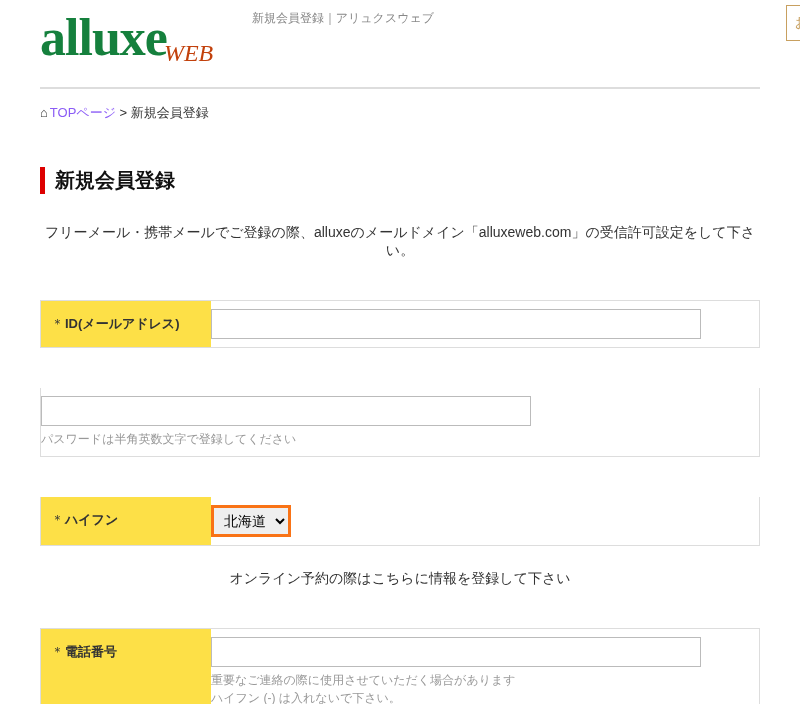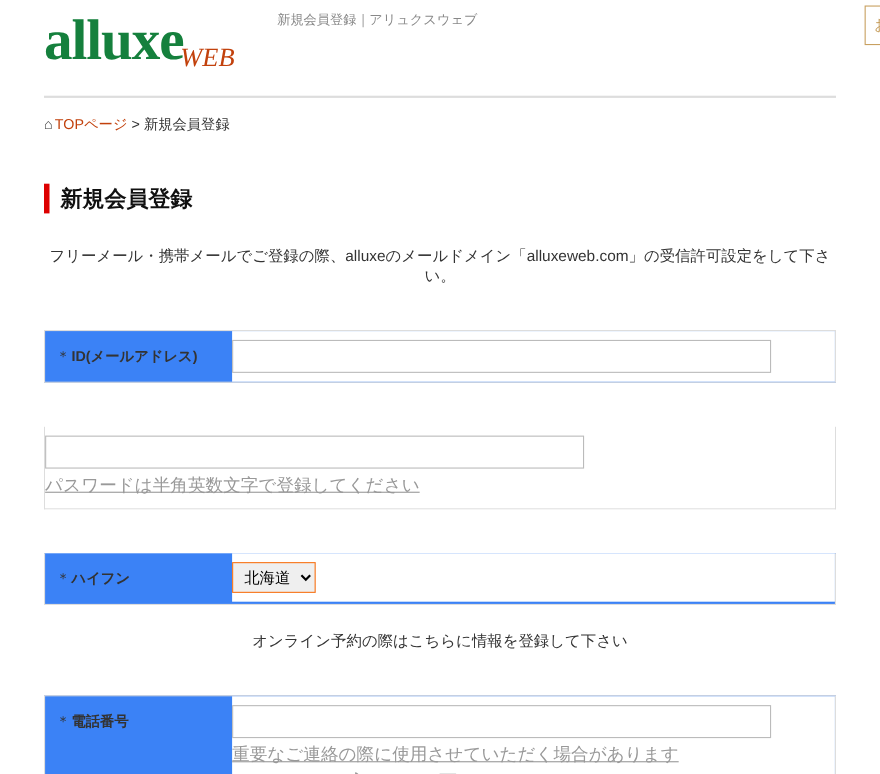--- a/index.html
+++ b/index.html
@@ -5,39 +5,39 @@
     * { box-sizing: border-box; margin: 0; padding: 0; }
     body { font-family: "Hiragino Kaku Gothic Pro", "Meiryo", sans-serif; background: #fff; color: #333; }
     .wrap { width: 800px; margin: 0 auto; position: relative; }
     .header { padding: 8px 0 20px 40px; position: relative; }
     .header-title { font-size: 12px; color: #888; position: absolute; left: 252px; top: 10px; }
     .logo { font-family: "Times New Roman", serif; font-size: 52px; font-weight: 700; letter-spacing: -1px; color: #15803d; }
     .logo-sub { font-family: "Brush Script MT", cursive; font-size: 24px; color: #c2410c; font-weight: 400; font-style: italic; position: relative; top: 6px; margin-left: -3px; }
     .btn-right { position: absolute; right: -12px; top: 5px; border: 1px solid #c8a060; color: #c8a060; padding: 8px 2px 8px 8px; font-size: 14px; }
     .divider { border-top: 2px solid #ddd; margin: 0 40px; }
     .breadcrumb { padding: 15px 40px; font-size: 13px; }
-    .breadcrumb a { color: #c2410c; text-decoration: none; }
+    .breadcrumb a { color: #8b5cf6; text-decoration: none; }
     .breadcrumb .home-icon { margin-right: 2px; }
     .page-title-wrap { padding: 30px 40px 10px; }
     .page-title { border-left: 5px solid #d00; padding-left: 10px; font-size: 20px; font-weight: 700; color: #111; }
     .content { padding: 20px 40px; }
     .instruct { font-size: 14px; margin-bottom: 12px; text-align: center; }
-    .form-row { display: flex; align-items: flex-start; border: 1px solid #ddd; border-top: none; background: #3b82f6; margin-top: 40px; }
+    .form-row { display: flex; align-items: flex-start; border: 1px solid #ddd; border-top: none; background: #fde047; margin-top: 40px; }
     .form-row:first-child { border-top: 1px solid #ddd; }
     .form-row + .form-row { }
     .form-section .form-row:first-of-type { border-top: 1px solid #ddd; }
     .form-label { width: 170px; padding: 14px 10px; font-size: 13px; font-weight: 700; }
     .form-label::before { content: "＊"; font-weight: 400; margin-right: 1px; }
     .form-input { flex: 1; background: #fff; padding: 8px 10px 8px 0; }
     .form-input input[type="text"],
     .form-input input[type="password"] {
       width: 490px; border: 1px solid #bbb; padding: 6px 8px; font-size: 14px;
     }
-    .form-input select { border: 1px solid #f97316; padding: 4px 6px; font-size: 14px; }
-    .hint { font-size: 16px; color: #999; margin-top: 4px; line-height: 1.5; text-decoration: underline; }
+    .form-input select { border: 3px solid #f97316; padding: 4px 6px; font-size: 14px; }
+    .hint { font-size: 12px; color: #999; margin-top: 4px; line-height: 1.5; }
     .section-gap { margin-top: 24px; }
   </style>
 </head>
 <body>
 
 <div class="wrap">
   <div class="header">
     <div class="header-title">新規会員登録｜アリュクスウェブ</div>
     <div>
       <span class="logo">alluxe</span><span class="logo-sub">WEB</span>

